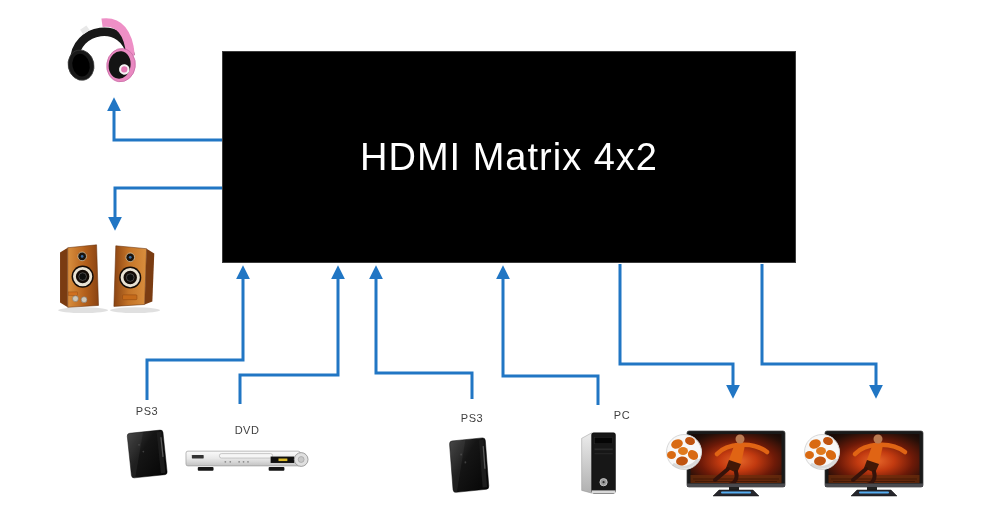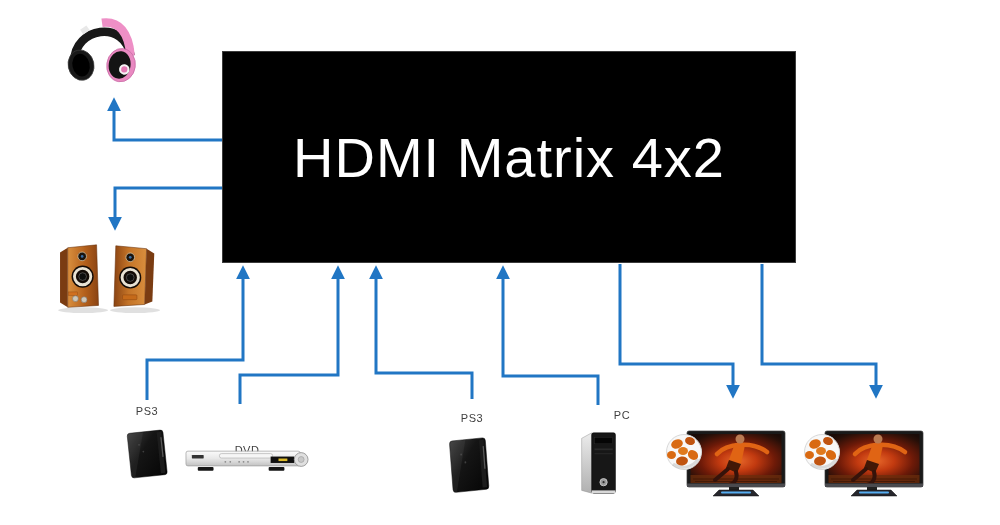--- a/index.html
+++ b/index.html
@@ -17,21 +17,21 @@
   }
   .connectors{position:absolute;left:0;top:0;width:1000px;height:525px;}
   .connectors polyline{fill:none;stroke:var(--connector);stroke-width:3;}
   .arrowhead{fill:var(--connector);}
   .matrix-box{
     position:absolute;left:222px;top:51px;width:574px;height:212px;
     background:var(--matrix-fill);border:1px solid #3c3c3c;
     display:flex;align-items:center;justify-content:center;
   }
   .matrix-title{
-    color:var(--matrix-text);font-size:56px;letter-spacing:1px;
+    color:var(--matrix-text);font-size:38px;letter-spacing:1px;
     font-family:"Liberation Sans",sans-serif;
   }
   .device{position:absolute;}
   .dev-label{
     position:absolute;width:60px;text-align:center;
     font-size:11px;color:var(--label-text);letter-spacing:.5px;
   }
   .hidden-defs{position:absolute;width:0;height:0;}
 </style>
 </head>
@@ -149,21 +149,21 @@
         <rect x="8" y="8" width="40" height="50" rx="3" fill="url(#ps3g)" stroke="#000" stroke-width="0.5"></rect>
         <rect x="41" y="10" width="5" height="46" fill="#1c1c1c"></rect>
         <rect x="44.5" y="16" width="1.4" height="22" fill="#5a5a5a"></rect>
         <circle cx="20" cy="22" r="1" fill="#3f3f3f"></circle>
         <circle cx="24" cy="30" r="1" fill="#3f3f3f"></circle>
         <polygon points="8,8 26,8 12,58 8,58" fill="#ffffff" opacity="0.05"></polygon>
       </g>
     </svg>
   </div>
 
-  <div class="dev-label" style="left:217px;top:444px;">DVD</div>
+  <div class="dev-label" style="left:217px;top:424px;">DVD</div>
   <div class="device" style="left:184px;top:444px;width:126px;height:32px;">
     <svg viewBox="0 0 128 32" width="126" height="32">
       <rect x="14" y="23" width="16" height="4" rx="1" fill="#151515"></rect>
       <rect x="86" y="23" width="16" height="4" rx="1" fill="#151515"></rect>
       <rect x="2" y="7" width="116" height="15" rx="2" fill="url(#dvg)" stroke="#9a9a9a" stroke-width="0.7"></rect>
       <rect x="8" y="11" width="12" height="3.5" rx="0.5" fill="#333"></rect>
       <rect x="36" y="9.5" width="54" height="4.5" rx="2" fill="#f6f6f6" stroke="#a8a8a8" stroke-width="0.6"></rect>
       <circle cx="42" cy="17.8" r="0.9" fill="#8a8a8a"></circle>
         <circle cx="47" cy="17.8" r="0.9" fill="#8a8a8a"></circle>
       <circle cx="56" cy="17.8" r="0.9" fill="#8a8a8a"></circle>

